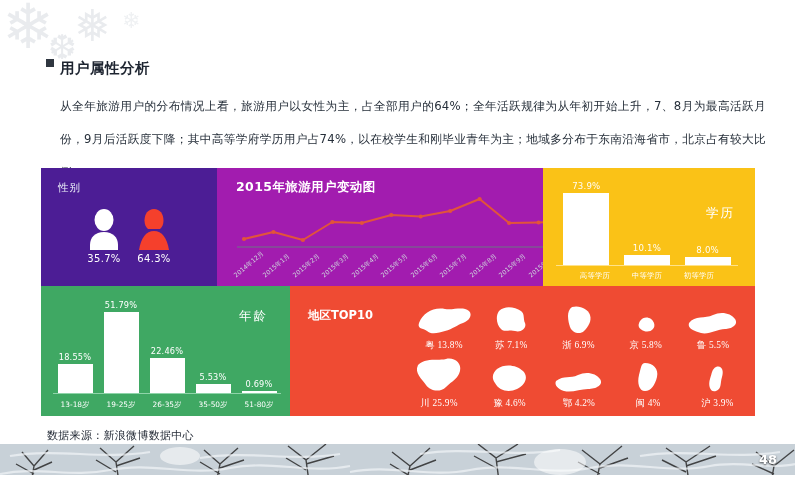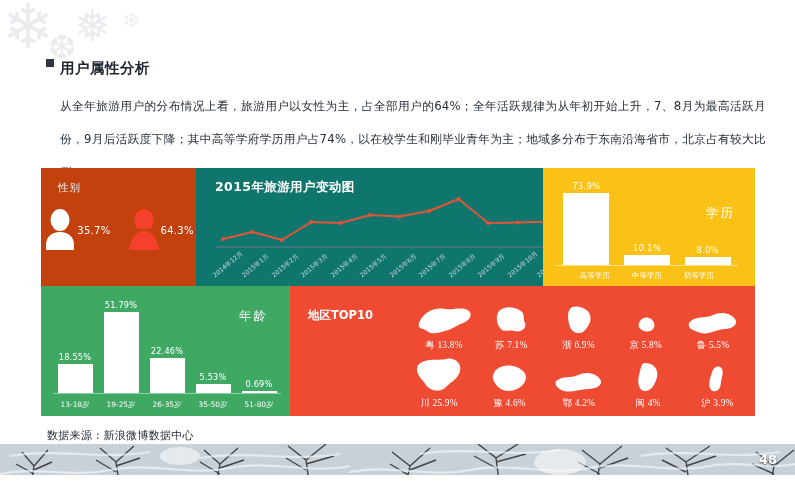--- a/index.html
+++ b/index.html
@@ -60,40 +60,40 @@
     position: absolute;
     left: 41px; top: 168px;
     width: 714px; height: 248px;
   }
   .row { display: flex; width: 100%; }
   .row1 { height: 118px; }
   .row2 { height: 130px; }
 
   
   .p-gender {
-    width: 155px; background: #c2410c;
+    width: 176px; background: #4c1d95;
     position: relative; color: #ffffff;
   }
   .p-gender .ptitle {
     position: absolute; left: 17px; top: 13px;
     font-size: 10.5px; color: #eef3fa; letter-spacing: 1px;
   }
   .gender-figs {
     position: absolute; left: 0; right: 0; top: 40px;
     display: flex; justify-content: center; gap: 16px;
   }
-  .gfig { display: flex; flex-direction: row; align-items: center; }
+  .gfig { display: flex; flex-direction: column; align-items: center; }
   .gfig svg { display: block; }
   .gfig .gpct {
     font-size: 10px; margin-top: 3px; color: #ffffff; letter-spacing: .3px;
   }
 
   
   .p-line {
-    flex: 1; background: #0f766e; position: relative;
+    flex: 1; background: #a21caf; position: relative;
     color: #ffffff; overflow: hidden;
   }
   .p-line .ptitle {
     position: absolute; left: 19px; top: 11px;
     font-size: 12.5px; font-weight: bold; color: #ffffff; letter-spacing: .4px;
   }
   .linewrap {
     position: absolute; left: 8px; top: 18px; right: 4px; bottom: 0;
   }
   .xlabels {

